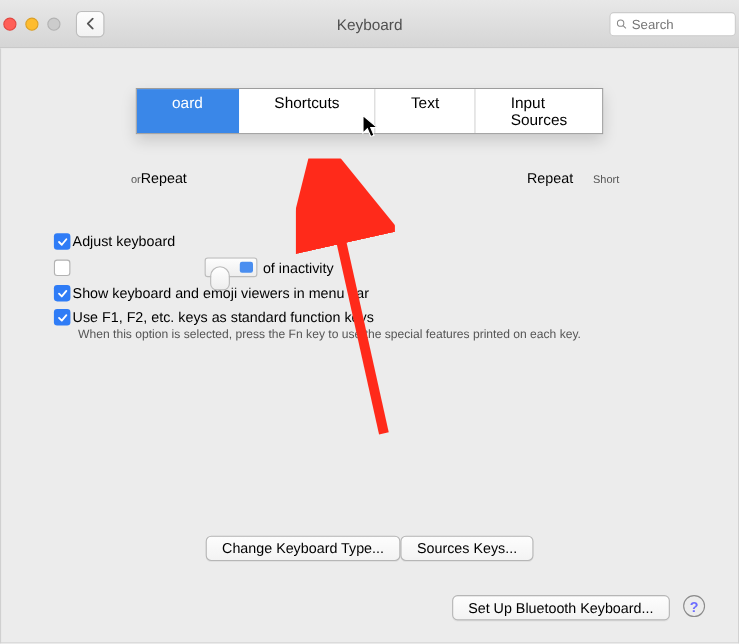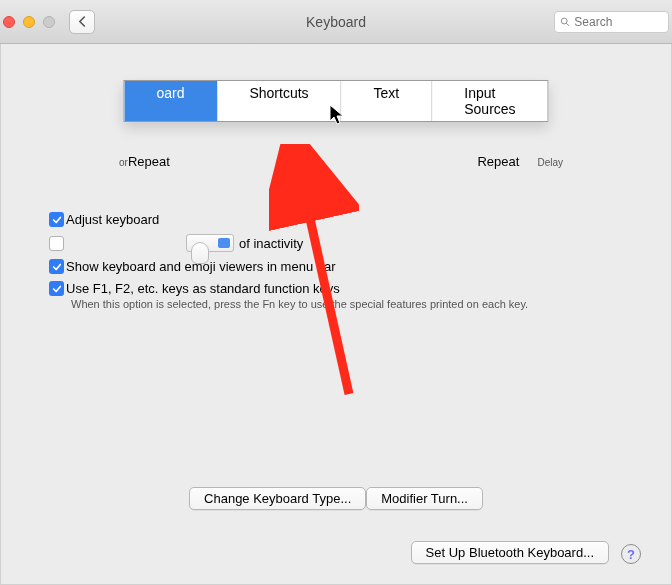--- a/index.html
+++ b/index.html
@@ -140,21 +140,21 @@
   .mac-btn {
     background: linear-gradient(#fdfdfd,#f3f3f3);
     border: 1px solid #b6b6b6;
     border-radius: 5px;
     padding: 3px 14px;
     font-size: 13px;
     box-shadow: 0 1px 0 rgba(0,0,0,0.05);
   }
   .footer {
     position: absolute; bottom: 20px; right: 30px;
-    display: flex; align-items: flex-end; gap: 12px;
+    display: flex; align-items: flex-start; gap: 12px;
   }
   .help-circle {
     width: 20px; height: 20px; border-radius: 50%;
     border: 1.5px solid #8b8b8b;
     display: flex; align-items: center; justify-content: center;
     color: #6c6cff; font-size: 13px; font-weight: 600;
   }
   .arrow-annotation {
     position: absolute;
     top: 100px; left: 268px;
@@ -211,21 +211,21 @@
     <div class="slider-row">
       <div class="slider-group" style="margin-left:70px">
         <div>
           <span class="slider-scale">or</span><span class="slider-label">Repeat</span>
         </div>
       </div>
       <div class="slider-group" style="margin-right:60px">
         <div>
           <span class="slider-label">Repeat</span>
           &nbsp;&nbsp;&nbsp;
-          <span class="slider-scale">Delay</span>
+          <span class="slider-scale">Short</span>
         </div>
       </div>
     </div>
 
     <div class="checks">
       <div class="check-row">
         <span class="cbox checked">
           <svg viewBox="0 0 12 12">
               <path d="M2 6 L5 9 L10 3" stroke="#fff" stroke-width="2" fill="none" stroke-linecap="round" stroke-linejoin="round"></path>
             </svg>
@@ -263,21 +263,21 @@
     </div>
 
   </div>
 
   <div class="slider-area">
     <div class="slider-knob" style="left:0"></div>
   </div>
 
   <div class="bottom-buttons">
     <button class="mac-btn">Change Keyboard Type...</button>
-    <button class="mac-btn">Modifier Turn...</button>
+    <button class="mac-btn">Sources Keys...</button>
   </div>
 
   <div class="footer">
     <button class="mac-btn">Set Up Bluetooth Keyboard...</button>
     <div class="help-circle">?</div>
   </div>
 
   <svg class="cursor-icon" width="18" height="22" viewBox="0 0 18 22">
     <path d="M1 1 L1 17 L5 13 L8 20 L11 19 L8 12 L14 12 Z" fill="#000" stroke="#fff" stroke-width="1"></path>
   </svg>

